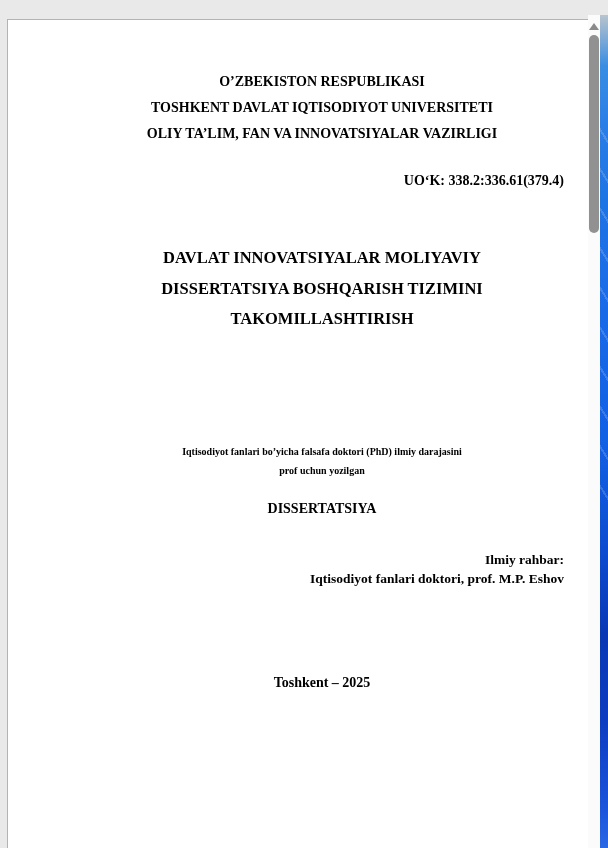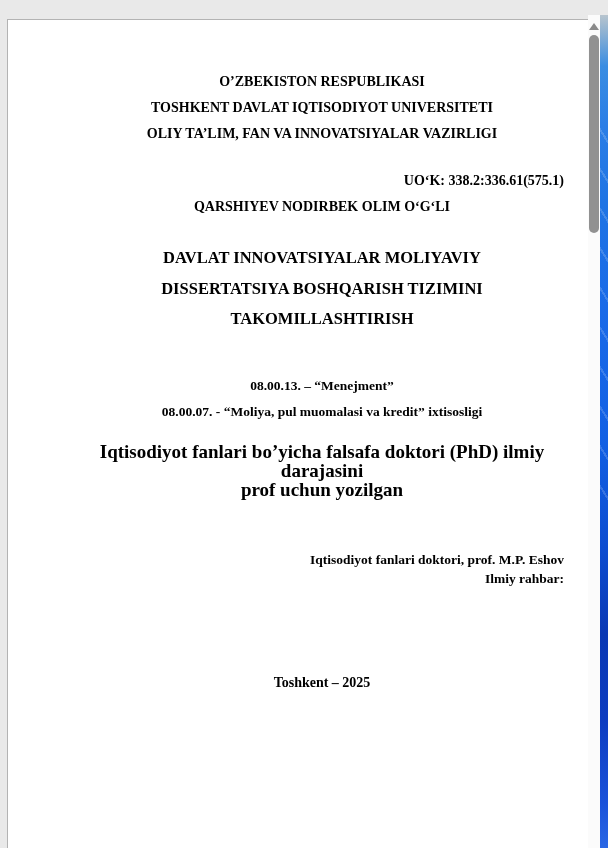--- a/index.html
+++ b/index.html
@@ -39,21 +39,21 @@
   }
   .blk { position: absolute; left: 0; width: 100%; }
   .line { display: block; }
   .center { text-align: center; }
   .right  { text-align: right; }
 
   .header-block        { top: 49px; font-size: 14px; line-height: 26px; }
   .udc-author-block    { top: 148px; font-size: 14px; line-height: 26px; }
   .title-block         { top: 223px; font-size: 16.5px; line-height: 30.5px; }
   .spec-block          { top: 353px; font-size: 13.5px; line-height: 26px; }
-  .degree-block        { top: 422px; font-size: 19px; line-height: 19px; }
+  .degree-block        { top: 422px; font-size: 10px; line-height: 19px; }
   .doctype-block       { top: 479px; font-size: 14px;   line-height: 20px; }
   .advisor-block       { top: 530px; font-size: 13.5px; line-height: 19px; }
   .footer-block        { top: 653px; font-size: 14px;   line-height: 20px; }
 
   
   .scrollbar {
     position: absolute;
     left: 588px;
     top: 0;
     width: 12px;
@@ -120,44 +120,42 @@
   <div class="doc-page">
     <div class="content">
 
       <div class="blk header-block">
         <div class="line center">O’ZBEKISTON RESPUBLIKASI</div>
         <div class="line center">TOSHKENT DAVLAT IQTISODIYOT UNIVERSITETI</div>
         <div class="line center">OLIY TA’LIM, FAN VA INNOVATSIYALAR VAZIRLIGI</div>
       </div>
 
       <div class="blk udc-author-block">
-        <div class="line right">UOʻK: 338.2:336.61(575.1)</div>
-        <div class="line center">QARSHIYEV NODIRBEK OLIM OʻGʻLI</div>
+        <div class="line right">UOʻK: 338.2:336.61(379.4)</div>
       </div>
 
       <div class="blk title-block">
         <div class="line center">DAVLAT INNOVATSIYALAR MOLIYAVIY</div>
         <div class="line center">DISSERTATSIYA BOSHQARISH TIZIMINI</div>
         <div class="line center">TAKOMILLASHTIRISH</div>
       </div>
 
-      <div class="blk spec-block">
-        <div class="line center">08.00.13. – “Menejment”</div>
-        <div class="line center">08.00.07. - “Moliya, pul muomalasi va kredit” ixtisosligi</div>
-      </div>
 
       <div class="blk degree-block">
         <div class="line center">Iqtisodiyot fanlari bo’yicha falsafa doktori (PhD) ilmiy darajasini</div>
         <div class="line center">prof uchun yozilgan</div>
       </div>
 
+      <div class="blk doctype-block">
+        <div class="line center">DISSERTATSIYA</div>
+      </div>
 
       <div class="blk advisor-block">
+        <div class="line right">Ilmiy rahbar:</div>
         <div class="line right">Iqtisodiyot fanlari doktori, prof. M.P. Eshov</div>
-        <div class="line right">Ilmiy rahbar:</div>
       </div>
 
       <div class="blk footer-block">
         <div class="line center">Toshkent – 2025</div>
       </div>
 
     </div>
   </div>
 
   <div class="scrollbar">

